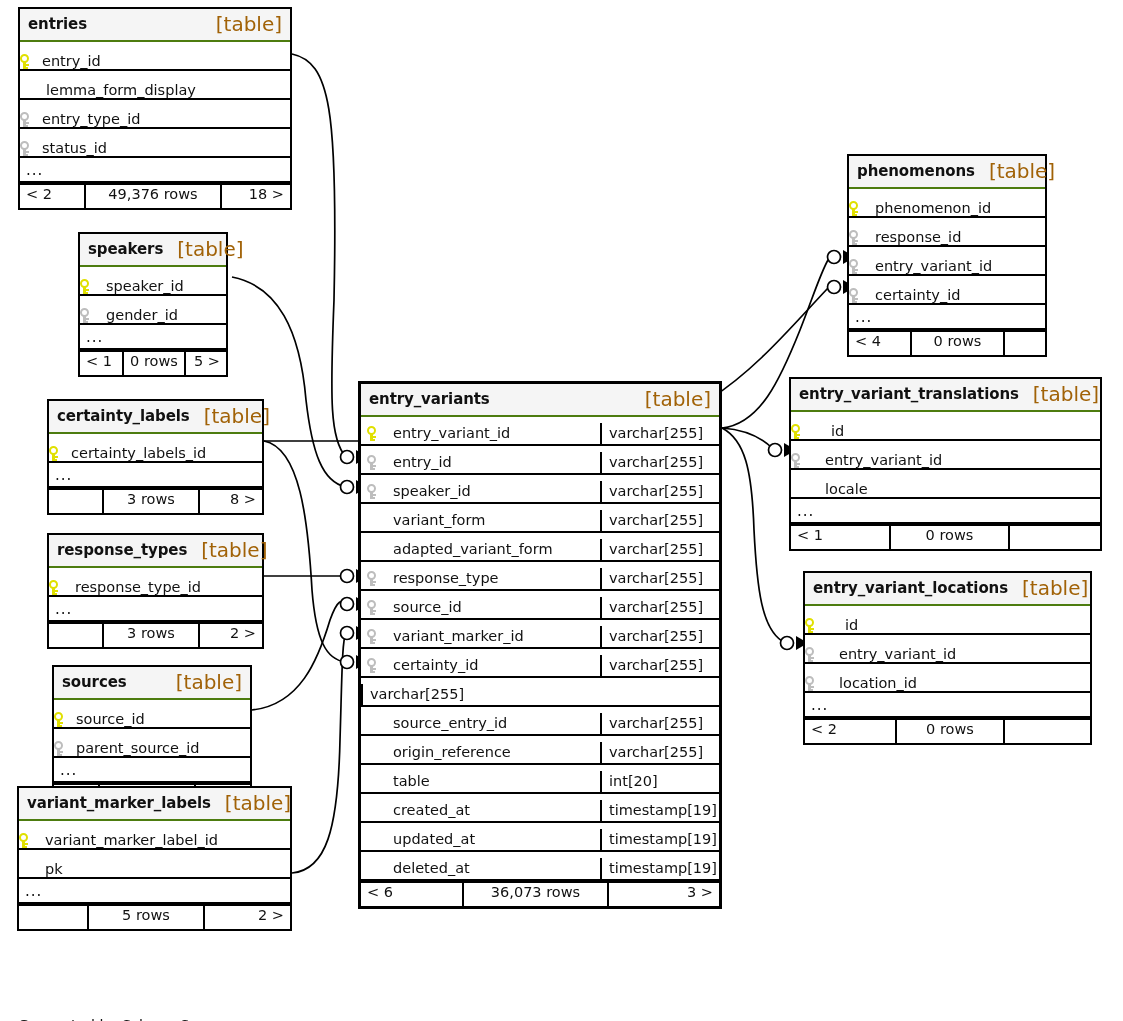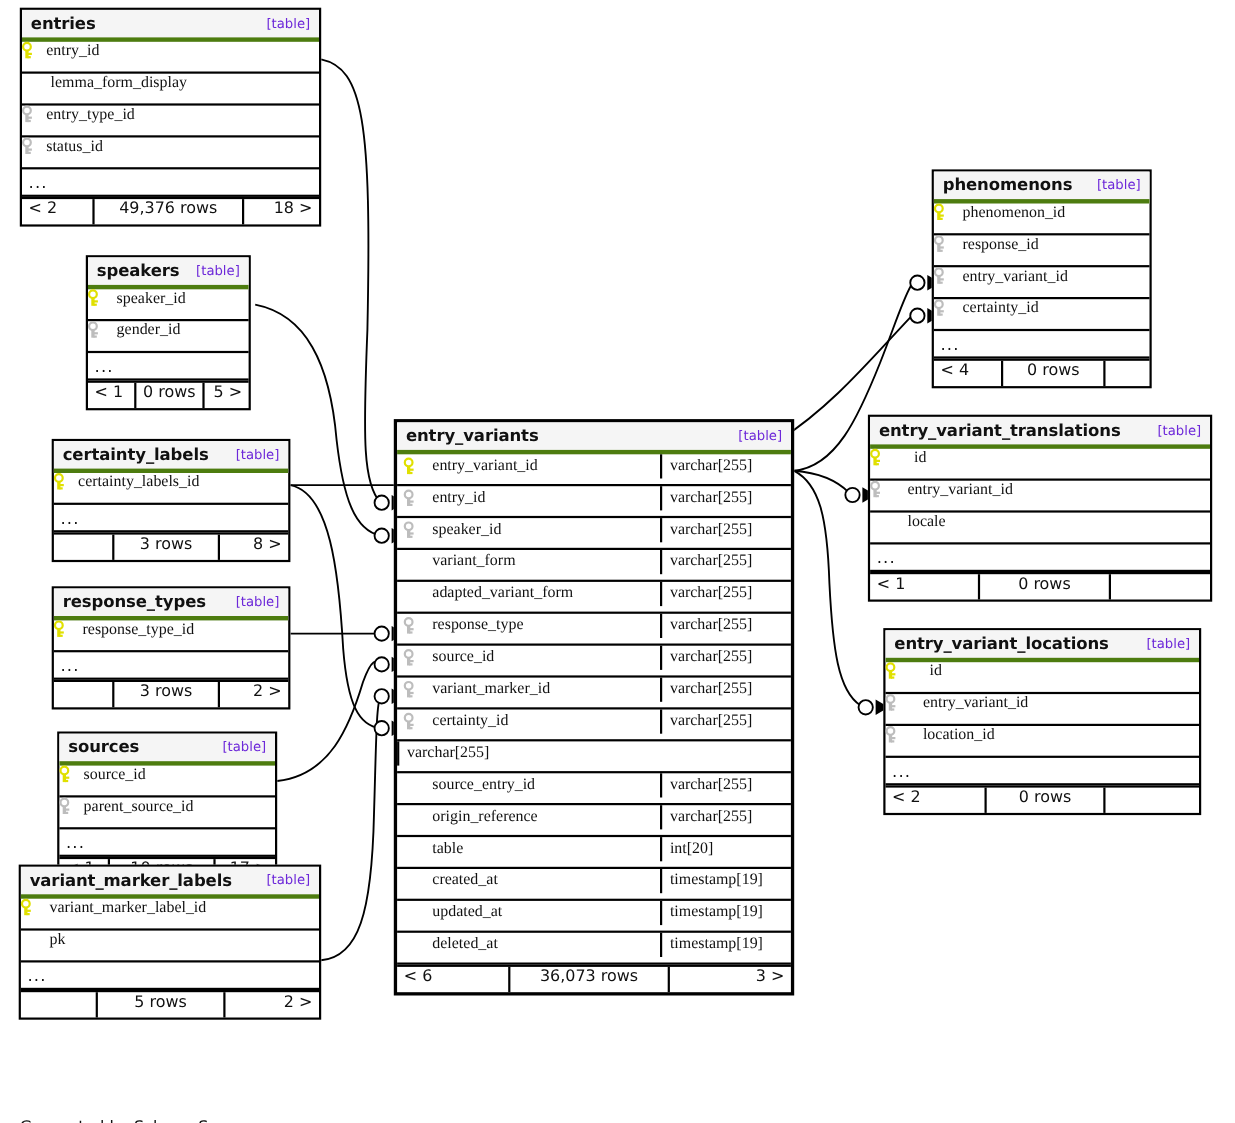--- a/index.html
+++ b/index.html
@@ -8,29 +8,29 @@
     font-family:"DejaVu Sans","Liberation Sans",sans-serif;
     font-size:14.5px;color:#111;
   }
   #svg-links{position:absolute;left:0;top:0;width:1123px;height:1021px;pointer-events:none;}
 
   .tbl{position:absolute;background:#fff;border:2px solid #000;box-sizing:border-box;}
   .tbl.thick{border-width:3px;}
 
   .tbl-head{
     display:flex;align-items:center;justify-content:space-between;
-    background:#f5f5f5;border-bottom:4px solid #4d7c0f;
+    background:#f5f5f5;border-bottom:2px solid #4d7c0f;
     padding:3px 8px 4px 8px;box-sizing:border-box;
   }
   .tbl-name{font-weight:bold;font-size:15px;letter-spacing:-0.1px;}
-  .tbl-tag{font-size:12px;color:#6d28d9;padding-left:14px;}
+  .tbl-tag{font-size:20px;color:#a16207;padding-left:14px;}
 
   .row{
-    display:flex;align-items:flex-start;border-bottom:2px solid #000;
-    box-sizing:border-box;min-height:29px;font-family:Liberation Serif, serif;
+    display:flex;align-items:flex-end;border-bottom:2px solid #000;
+    box-sizing:border-box;min-height:29px;
   }
   .row:last-of-type{border-bottom:none;}
   .col-name{display:flex;align-items:center;flex:1 1 auto;padding:2px 6px 3px 6px;box-sizing:border-box;overflow:hidden;white-space:nowrap;}
   .col-type{
     border-left:2px solid #000;padding:2px 6px 3px 7px;box-sizing:border-box;
     white-space:nowrap;width:119px;flex:0 0 119px;
   }
   .keyslot{width:22px;flex:0 0 22px;display:flex;align-items:center;justify-content:flex-start;}
   .keyslot.pad{width:26px;flex:0 0 26px;}
   .lbl{white-space:nowrap;}

